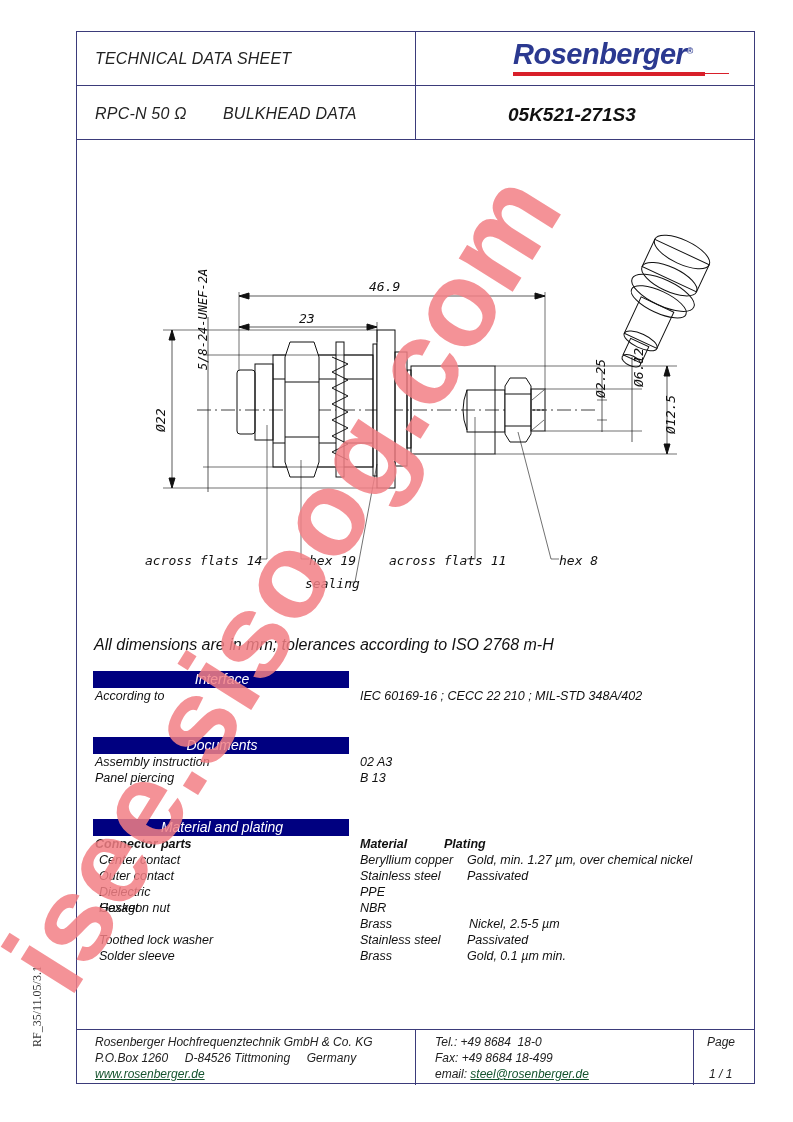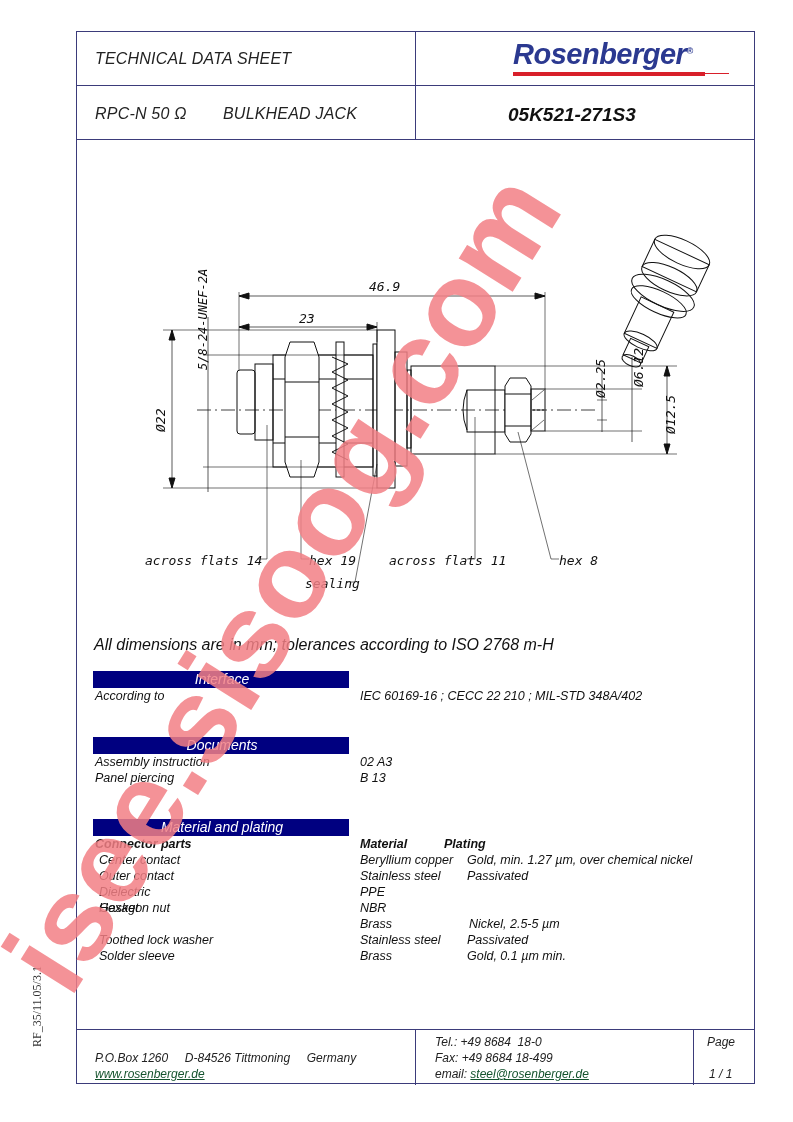--- a/index.html
+++ b/index.html
@@ -38,21 +38,21 @@
   <div class="hline" style="top:53px"></div>
   <div class="hline" style="top:107px"></div>
   <div class="vline" style="left:338px; top:0; height:107px"></div>
 
   <div class="hdr-text" style="left:18px; top:18px">TECHNICAL DATA SHEET</div>
   <div class="logo"><span>Rosenberger</span><sup>®</sup></div>
   <div class="logo-bar"></div>
   <div class="logo-bar2"></div>
 
   <div class="hdr-text" style="left:18px; top:73px">RPC-N 50 Ω</div>
-  <div class="hdr-text" style="left:146px; top:73px">BULKHEAD JACK</div>
+  <div class="hdr-text" style="left:146px; top:73px">BULKHEAD DATA</div>
   <div class="partno">05K521-271S3</div>
 
   <svg class="drawing" width="679" height="470" viewBox="0 0 679 470" font-family="DejaVu Sans Mono, monospace" font-size="13" fill="none" stroke="#111" stroke-width="1">
 
     <line x1="120" y1="268" x2="520" y2="268" stroke-dasharray="14,4,2,4" stroke-width="0.8"></line>
 
     <rect x="160" y="228" width="18" height="64" rx="3"></rect>
     <rect x="178" y="222" width="18" height="76"></rect>
     <rect x="196" y="213" width="100" height="112"></rect>
     <line x1="196" y1="237" x2="296" y2="237"></line>
@@ -188,20 +188,21 @@
   <div class="row" style="left:390px; top:901px">Passivated</div>
 
   <div class="row" style="left:22px; top:917px">Solder sleeve</div>
   <div class="row" style="left:283px; top:917px">Brass</div>
   <div class="row" style="left:390px; top:917px">Gold, 0.1 µm min.</div>
 
   <div class="hline" style="top:997px"></div>
   <div class="vline" style="left:338px; top:997px; height:56px"></div>
   <div class="vline" style="left:616px; top:997px; height:56px"></div>
 
+  <div class="footer-text" style="left:18px; top:1003px">Rosenberger Hochfrequenztechnik GmbH &amp; Co. KG</div>
   <div class="footer-text" style="left:18px; top:1019px; white-space:pre">P.O.Box 1260     D-84526 Tittmoning     Germany</div>
   <div class="footer-text" style="left:18px; top:1035px"><a>www.rosenberger.de</a></div>
 
   <div class="footer-text" style="left:358px; top:1003px; white-space:pre">Tel.: +49 8684  18-0</div>
   <div class="footer-text" style="left:358px; top:1019px">Fax: +49 8684 18-499</div>
   <div class="footer-text" style="left:358px; top:1035px"><span style="white-space:pre">email: </span><a>steel@rosenberger.de</a></div>
 
   <div class="footer-text" style="left:630px; top:1003px">Page</div>
   <div class="footer-text" style="left:632px; top:1035px">1 / 1</div>
 </div>

